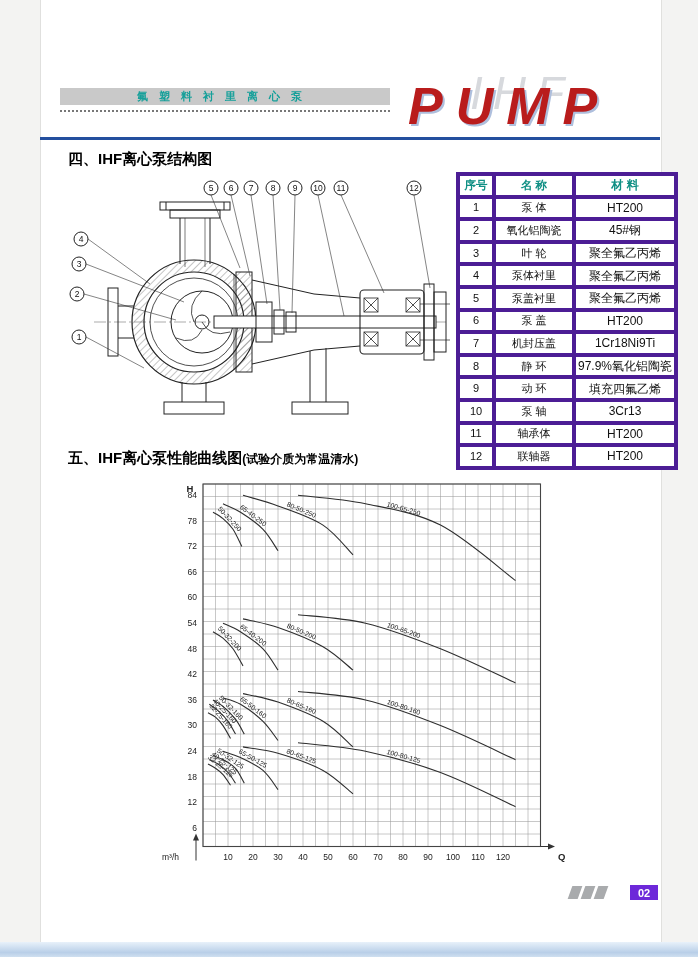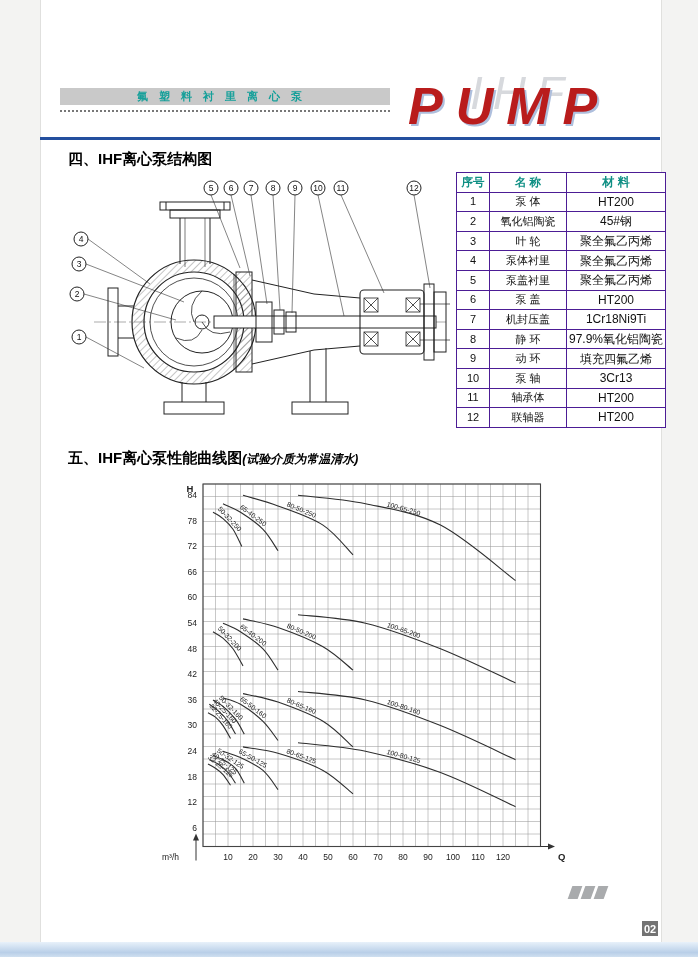--- a/index.html
+++ b/index.html
@@ -17,46 +17,46 @@
   .brand-strip span{font-size:11px;font-weight:bold;color:#16a09a;letter-spacing:11px;white-space:nowrap;}
   .dot-row{left:60px;top:106px;width:330px;height:4px;border-bottom:2px dotted #777;}
   .watermark-ihf{left:470px;top:66px;font-size:46px;font-weight:normal;font-style:italic;
                  color:#d7d9dd;letter-spacing:10px;z-index:1;}
   .pump-word{left:408px;top:76px;font-size:52px;font-weight:bold;font-style:italic;
              color:#b91c1c;letter-spacing:13px;z-index:2;text-shadow:2px 2px 0 #aebfdd;}
   .blue-rule{left:40px;top:137px;width:620px;height:3px;background:#234f9e;}
 
   
   .sec-title{font-size:15px;font-weight:bold;color:#000000;white-space:nowrap;}
-  .sec-title .sub{font-size:12px;font-weight:bold;font-style:italic;}
+  .sec-title .sub{font-size:12px;font-weight:bold;}
   #sec4-title{left:68px;top:150px;}
   #sec5-title{left:68px;top:449px;}
 
   
   .parts-table{left:456px;top:172px;}
   table.parts{border-collapse:collapse;background:#fff;}
-  table.parts th,table.parts td{border:1px solid #4c1d95;text-align:center;
+  table.parts th,table.parts td{border:4px solid #4c1d95;text-align:center;
       padding:0 2px;height:18.6px;font-size:11px;line-height:1;}
   table.parts th{color:#0f8f84;font-weight:bold;font-size:11.5px;}
   table.parts td:first-child{width:28px;}
   table.parts td:nth-child(2),table.parts th:nth-child(2){width:72px;}
   table.parts td:nth-child(3),table.parts th:nth-child(3){width:88px;font-size:12px;}
   table.parts td{white-space:nowrap;}
 
   
   #structure-diagram{left:64px;top:172px;}
   #curves-wrap{left:150px;top:476px;}
 
   svg text{font-family:"Liberation Sans","DejaVu Sans",sans-serif;}
 
   
   .footer-logo{right:84px;top:886px;width:44px;height:13px;display:flex;gap:3px;}
   .footer-logo i{display:block;width:10px;height:13px;background:#a9abad;transform:skewX(-20deg);}
-  .page-badge{right:40px;top:885px;width:16px;height:15px;background:#737373;color:#fff;
-              font-size:11px;font-weight:bold;display:flex;align-items:center;justify-content:center;margin-top:36px;}
+  .page-badge{right:40px;top:885px;width:28px;height:15px;background:#6d28d9;color:#fff;
+              font-size:11px;font-weight:bold;display:flex;align-items:center;justify-content:center;}
   .bottom-band{left:0;bottom:0;width:698px;height:15px;
                background:linear-gradient(to bottom,#e8f1fa 0%,#b9cfe8 70%,#cfdff0 100%);}
 </style>
 </head>
 <body>
 
 <div class="abs edge-left"></div>
 <div class="abs edge-right"></div>
 
 <div class="abs brand-strip">

